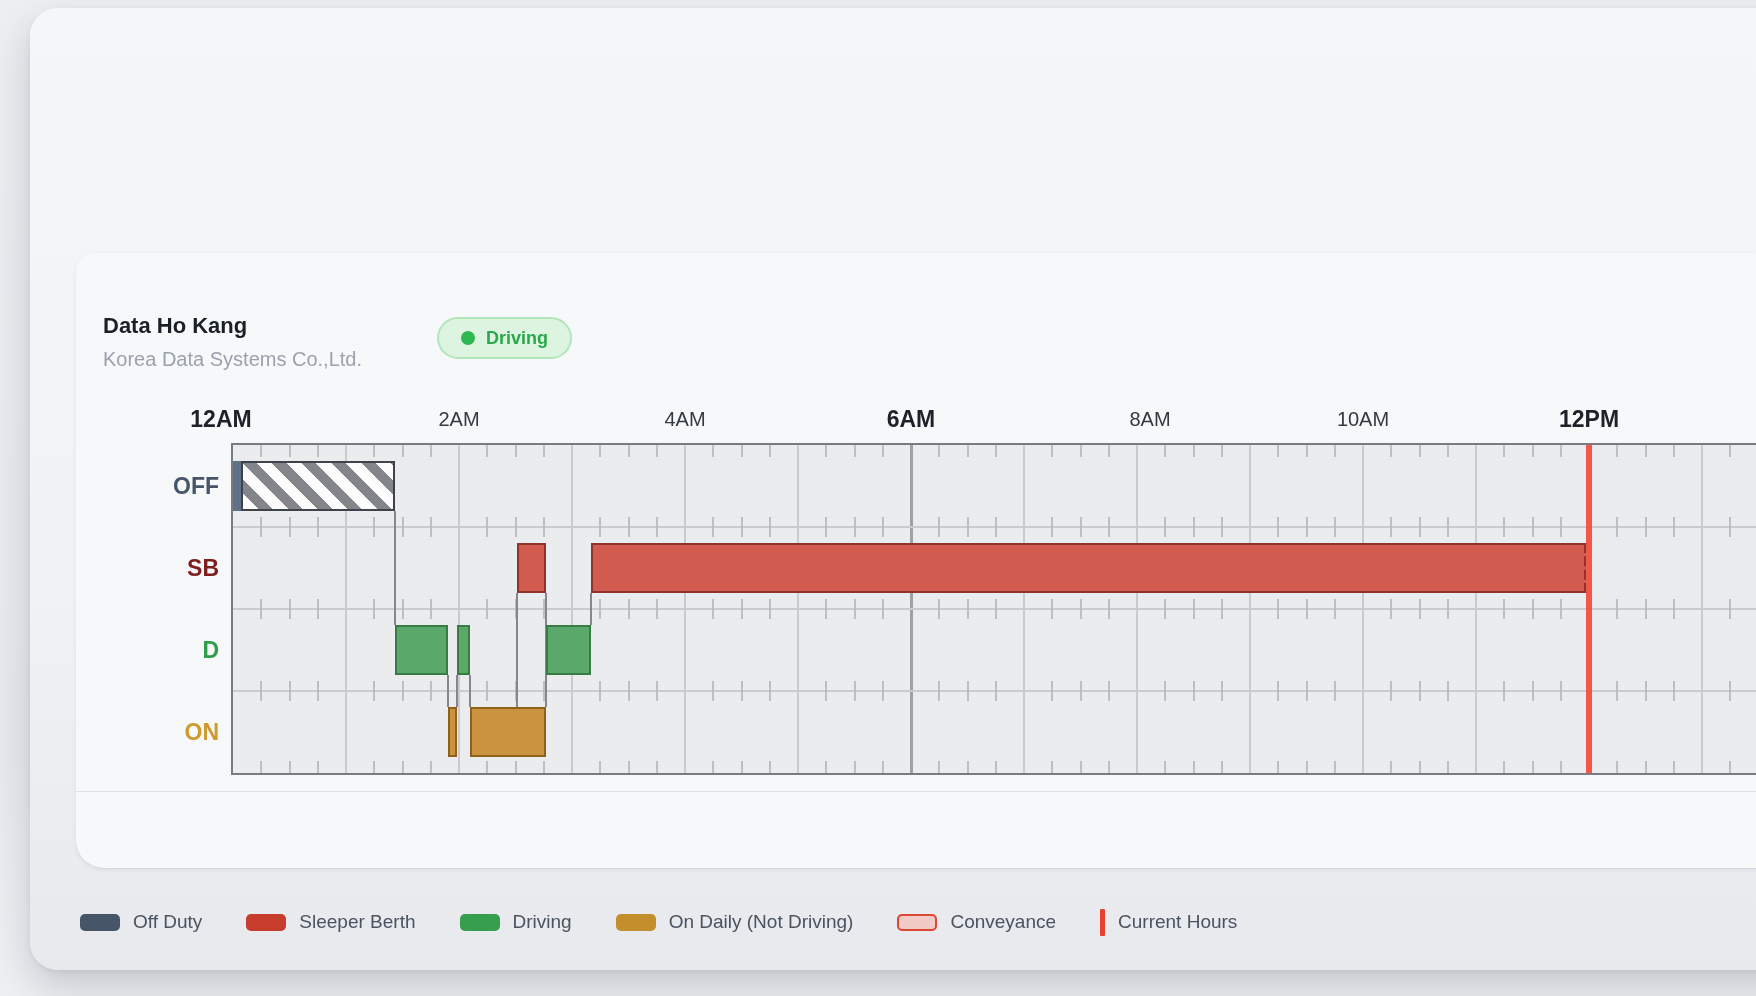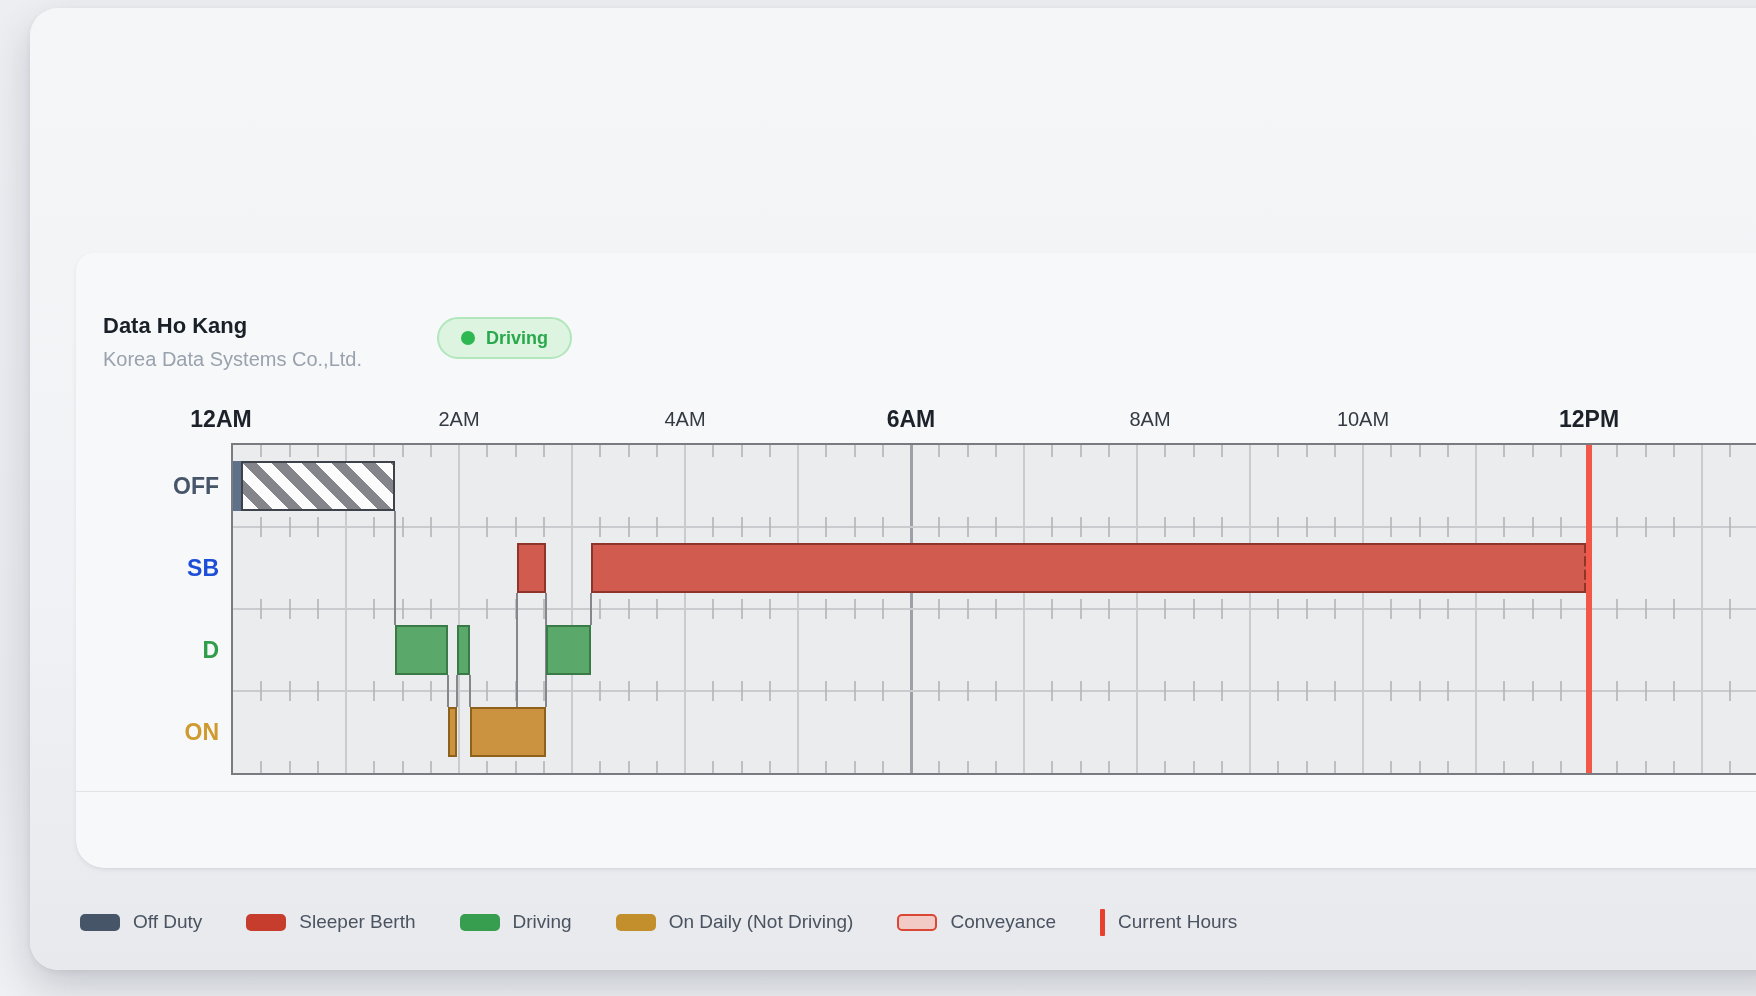--- a/index.html
+++ b/index.html
@@ -87,21 +87,21 @@
         <div class="time-label major" style="left: 145px;">12AM</div>
         <div class="time-label minor" style="left: 383px;">2AM</div>
         <div class="time-label minor" style="left: 609px;">4AM</div>
         <div class="time-label major" style="left: 835px;">6AM</div>
         <div class="time-label minor" style="left: 1042px; margin-left: 32px;">8AM</div>
         <div class="time-label minor" style="left: 1287px;">10AM</div>
         <div class="time-label major" style="left: 1513px;">12PM</div>
       </div>
     <div id="row-labels">
         <div class="row-label" style="top: 217px; color: rgb(71, 85, 105);">OFF</div>
-        <div class="row-label" style="top: 299px; color: #1d4ed8;">SB</div>
+        <div class="row-label" style="top: 299px; color: #7f1d1d;">SB</div>
         <div class="row-label" style="top: 381px; color: rgb(47, 158, 74);">D</div>
         <div class="row-label" style="top: 463px; color: rgb(207, 154, 47);">ON</div>
       </div>
 
     <div class="grid" id="grid">
         <div class="hour-line" style="left: 112.25px;"></div>
         <div class="hour-line" style="left: 225.25px;"></div>
         <div class="hour-line" style="left: 338.25px;"></div>
         <div class="hour-line" style="left: 451.25px;"></div>
         <div class="hour-line" style="left: 564.25px;"></div>

